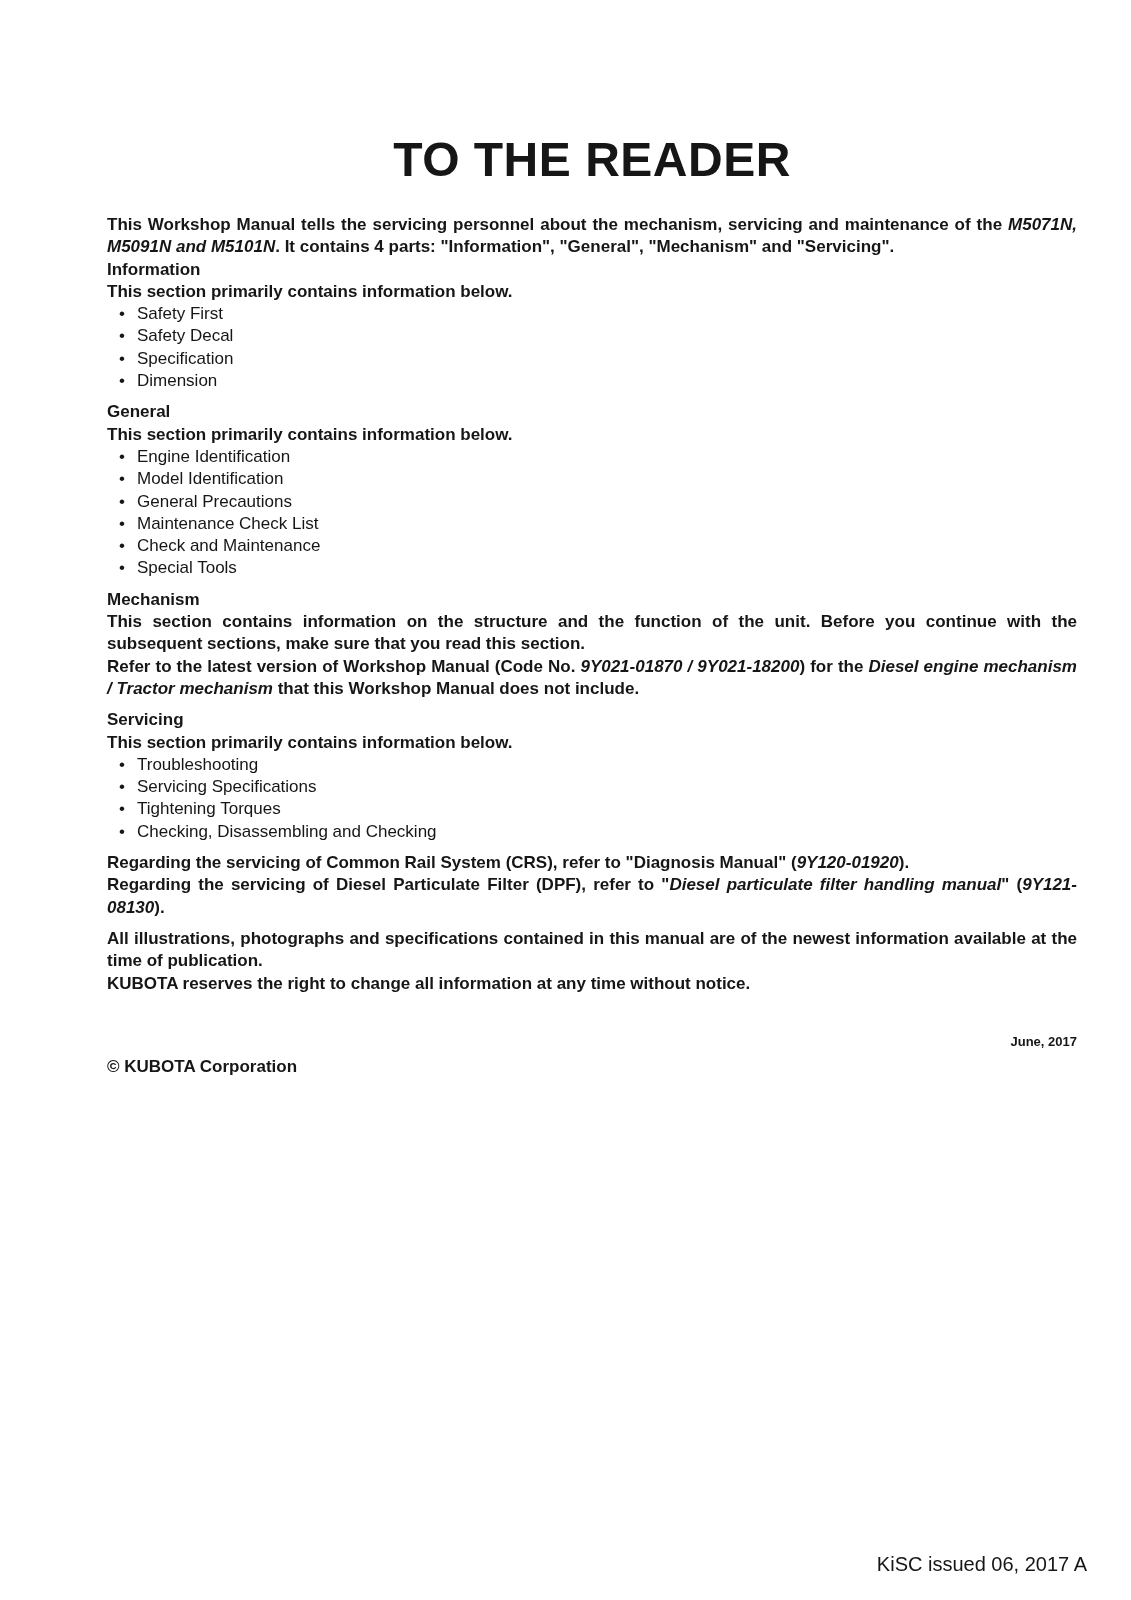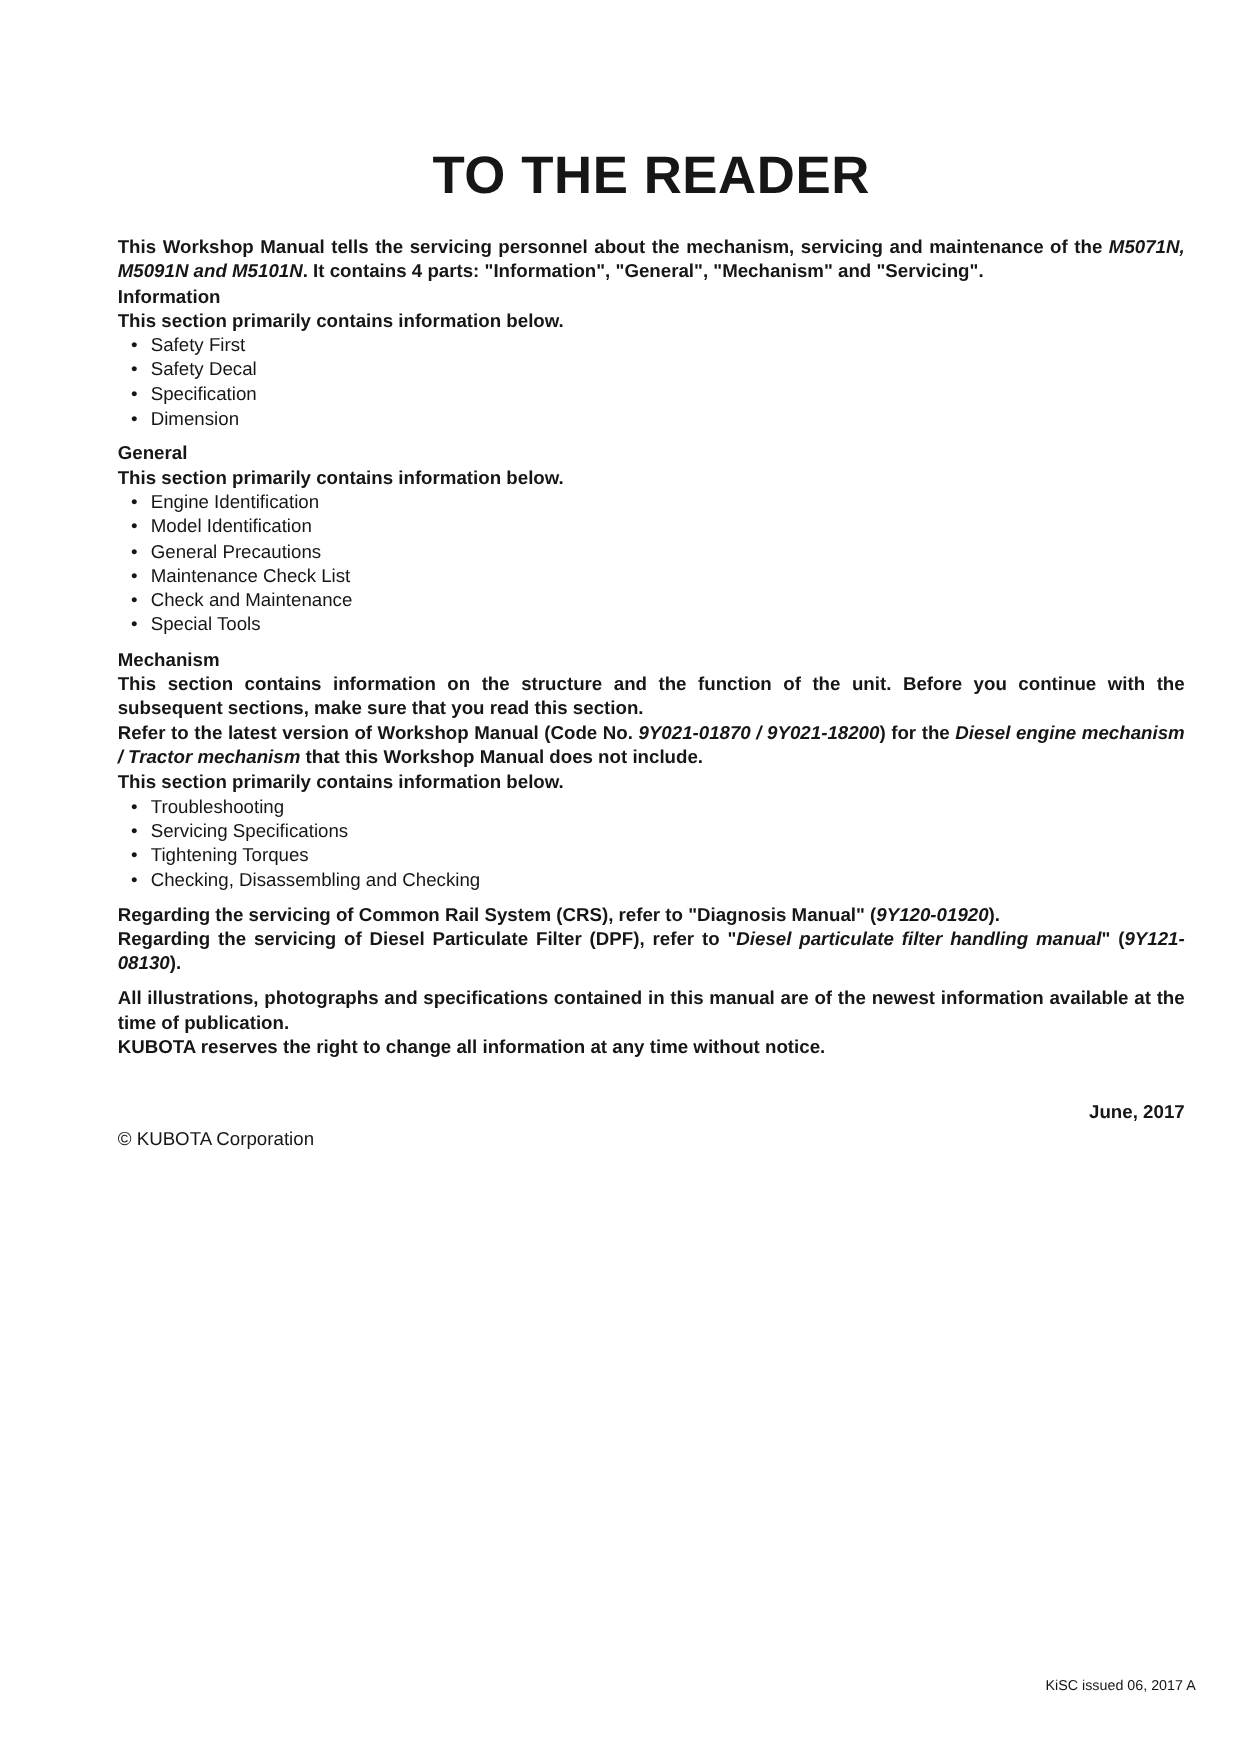--- a/index.html
+++ b/index.html
@@ -50,37 +50,37 @@
     line-height: 22.3px;
   }
   .bullet-marker {
     display: inline-block;
     width: 30px;
     padding-left: 12px;
     box-sizing: border-box;
     flex: 0 0 30px;
   }
   .date-line {
-    font-size: 17px;
+    font-size: 13px;
     line-height: 22.3px;
     font-weight: 700;
     text-align: right;
     margin-top: 36px;
   }
   .copyright-line {
     font-size: 17px;
     line-height: 22.3px;
-    font-weight: 400;
+    font-weight: 700;
     margin-top: 3px;
   }
   .page-footer {
     position: absolute;
-    top: 1522px;
+    top: 1554px;
     right: 44px;
-    font-size: 13px;
+    font-size: 20px;
     line-height: 20px;
     color: #161616;
   }
   i { font-style: italic; }
 </style>
 </head>
 <body>
 
 <div class="doc">
   <h1 class="title">TO THE READER</h1>
@@ -130,20 +130,21 @@
           <span class="bullet-text">Check and Maintenance</span>
         </div>
         <div class="bullet-item">
           <span class="bullet-marker">•</span>
           <span class="bullet-text">Special Tools</span>
         </div>
       </div>
       <div class="heading gap">Mechanism</div>
       <div class="para justify"><span>This section contains information on the structure and the function of the unit. Before you continue with the subsequent sections, make sure that you read this section.</span></div>
       <div class="para justify"><span>Refer to the latest version of Workshop Manual (Code No. </span><i>9Y021-01870 / 9Y021-18200</i><span>) for the </span><i>Diesel engine mechanism / Tractor mechanism</i><span> that this Workshop Manual does not include.</span></div>
+      <div class="heading gap">Servicing</div>
       <div class="para"><span>This section primarily contains information below.</span></div>
       <div class="bullet-list">
         <div class="bullet-item">
           <span class="bullet-marker">•</span>
           <span class="bullet-text">Troubleshooting</span>
         </div>
         <div class="bullet-item">
           <span class="bullet-marker">•</span>
           <span class="bullet-text">Servicing Specifications</span>
         </div>

